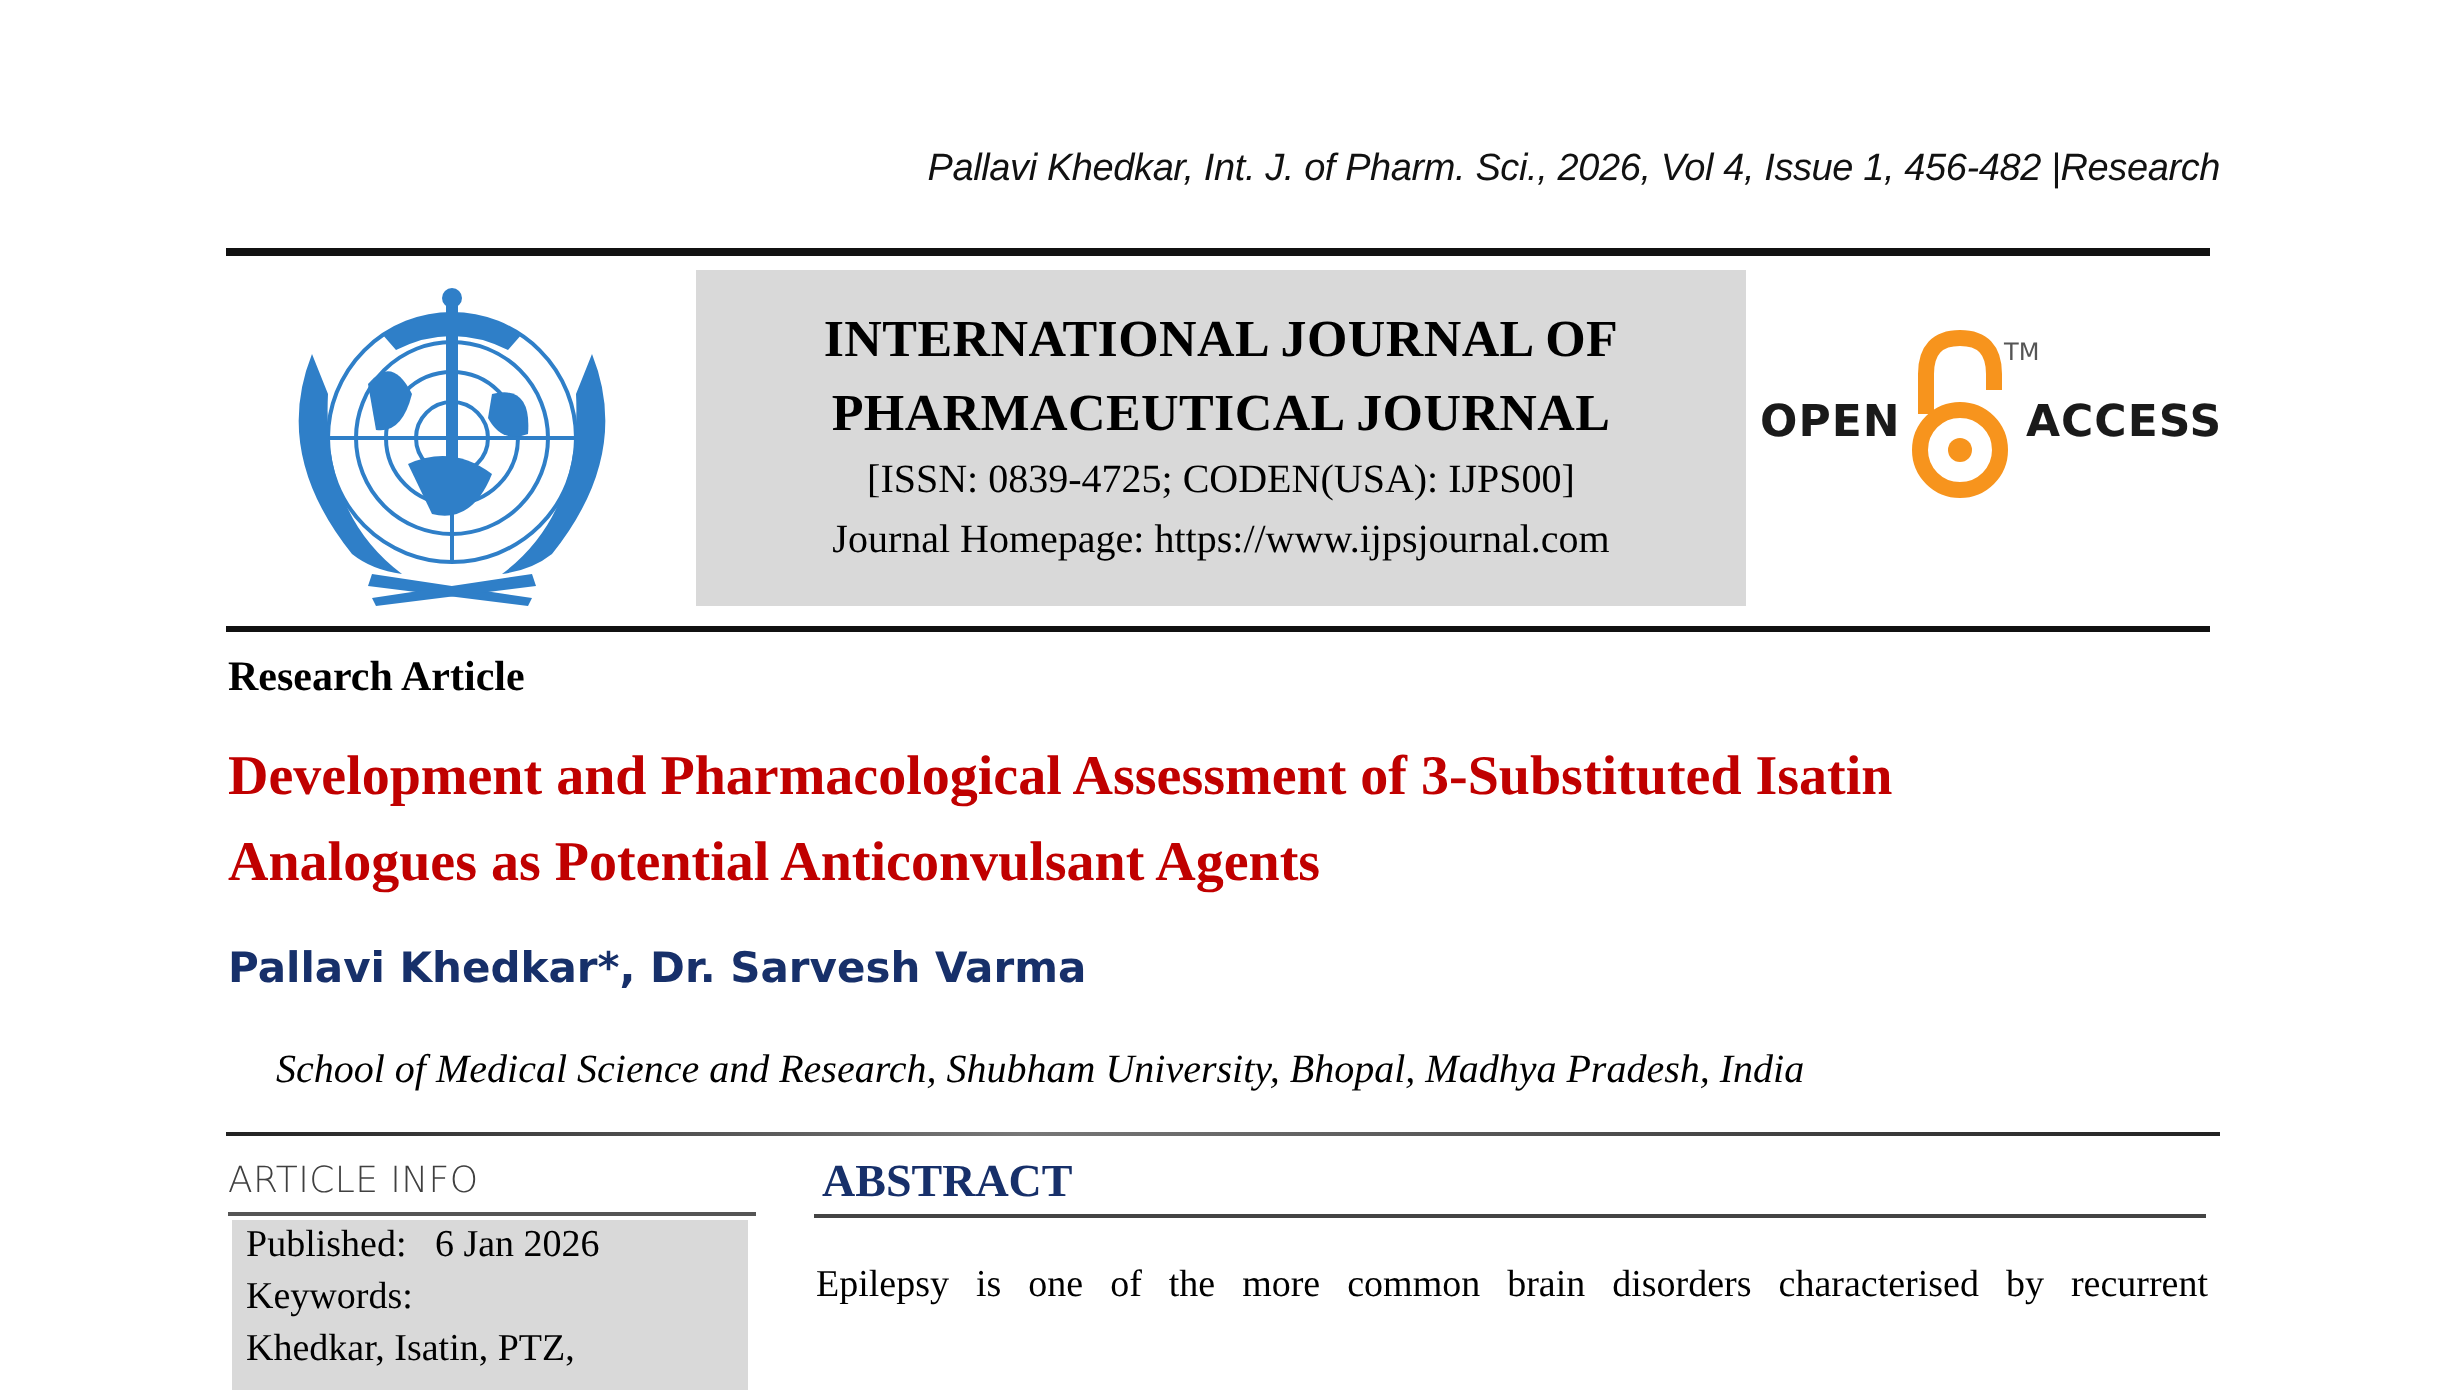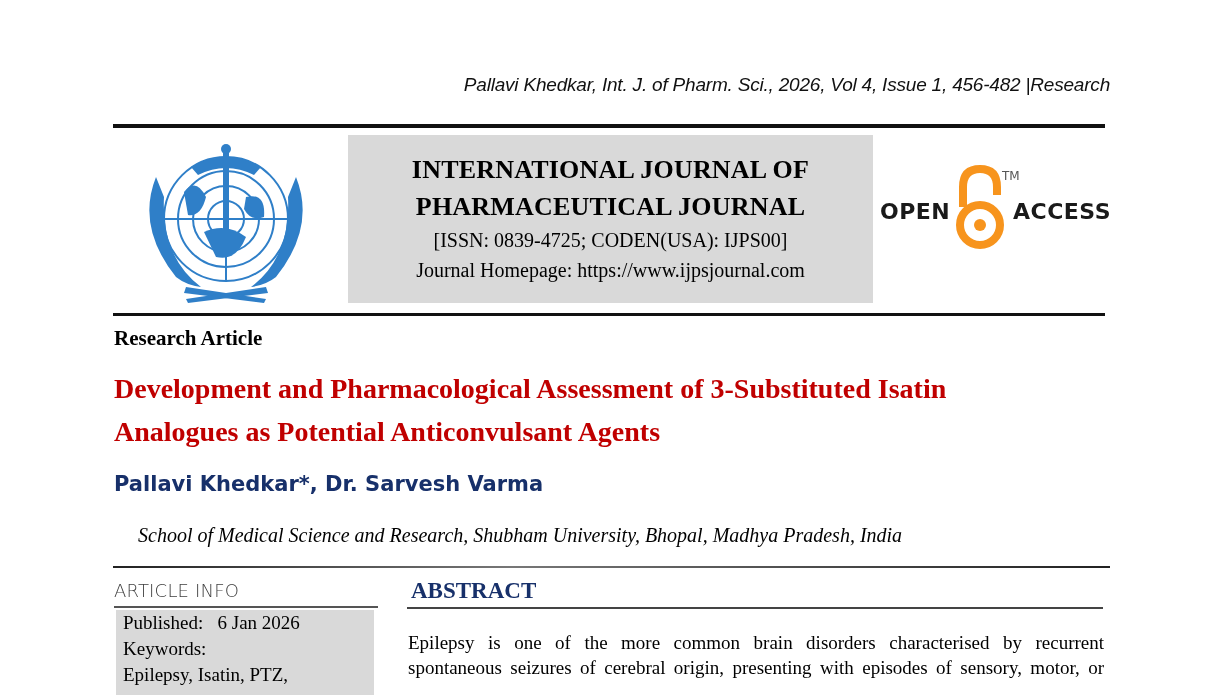--- a/index.html
+++ b/index.html
@@ -93,21 +93,20 @@
 <div class="abs rule-affil"></div>
 
 <div class="abs ai-head">ARTICLE INFO</div>
 <div class="abs ai-rule"></div>
 <div class="abs ai-box">
   <div>
     <span>Published:</span>&nbsp;&nbsp;
     <span>6 Jan 2026</span>
   </div>
   <div class="kw-label">Keywords:</div>
-  <div>Epilepsy, Isatin, PTZ,</div>
+  <div>Khedkar, Isatin, PTZ,</div>
 </div>
 
 <div class="abs abs-head">ABSTRACT</div>
 <div class="abs abs-rule"></div>
 <div class="abs abs-text">
   <span>Epilepsy is one of the more common brain disorders characterised by recurrent</span>
-  <span>spontaneous seizures of cerebral origin, presenting with episodes of sensory, motor, or</span>
 </div>
 
 </body></html>

